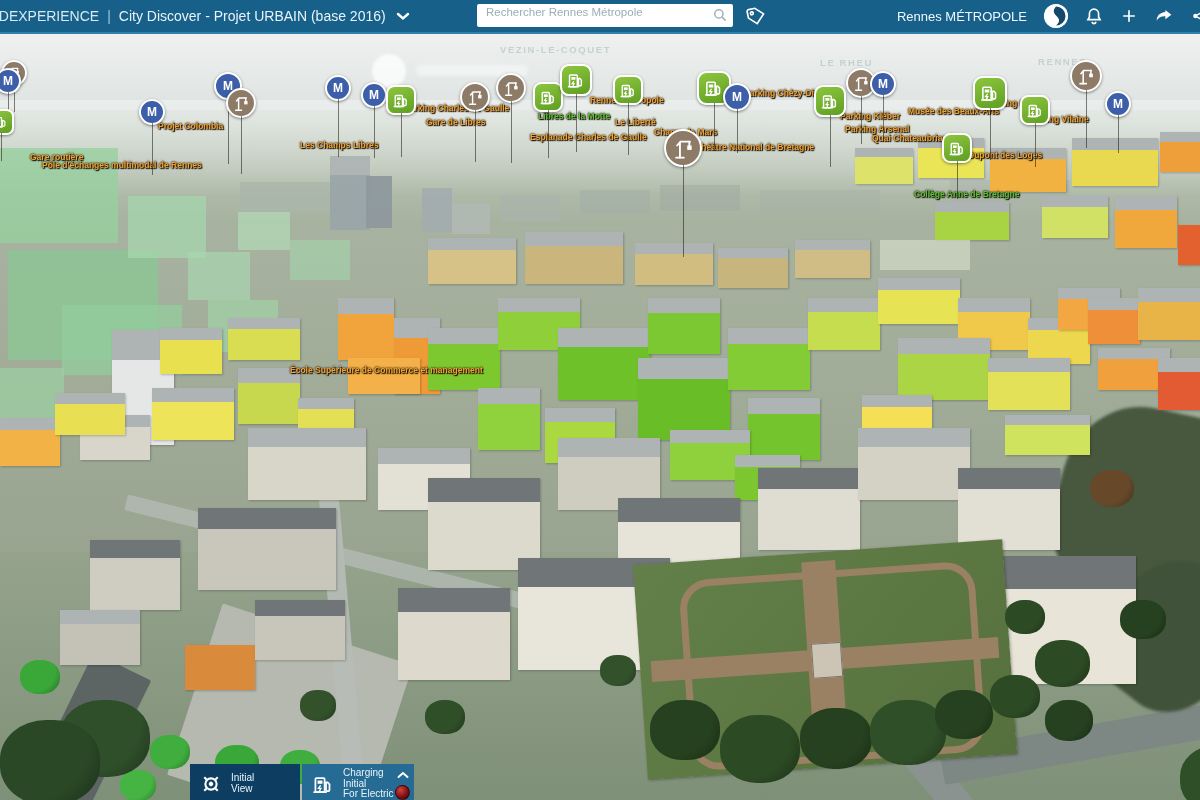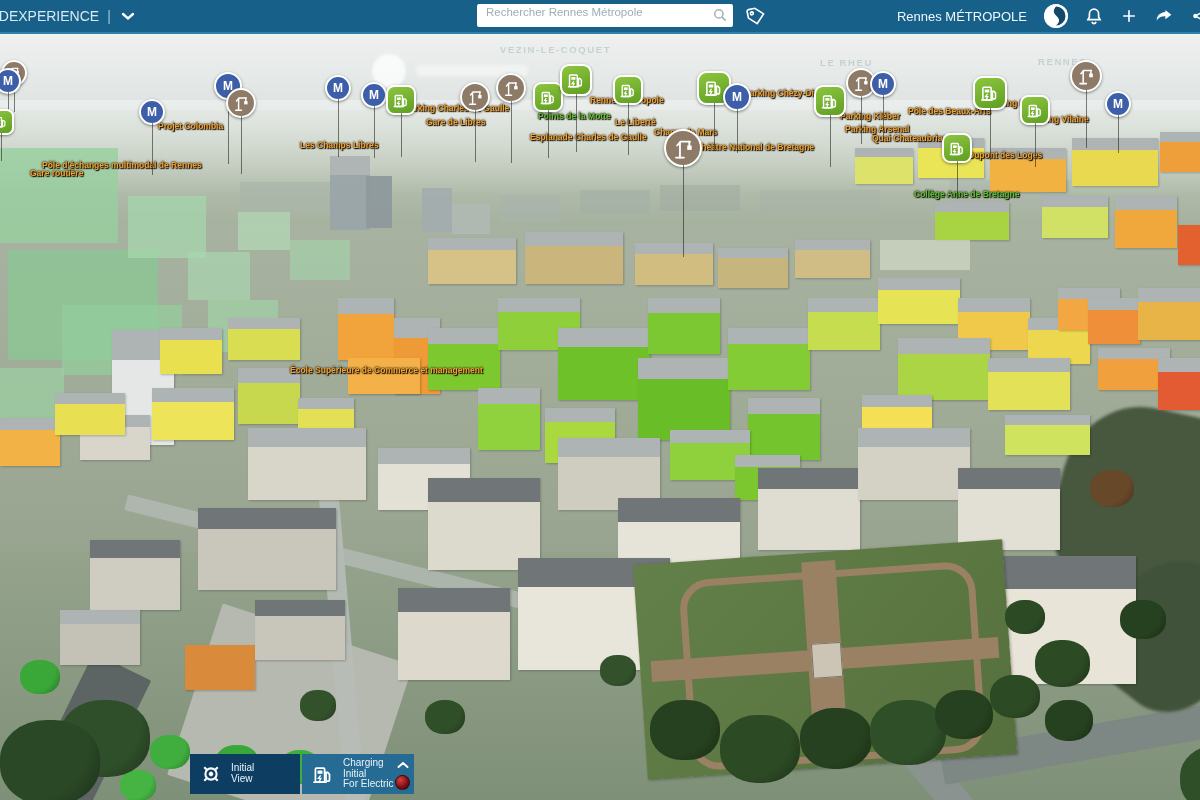--- a/index.html
+++ b/index.html
@@ -62,21 +62,21 @@
   .marker{position:absolute;z-index:13;transform:translate(-50%,-50%);display:flex;align-items:center;
       justify-content:center;border:2px solid #fff;box-shadow:0 1px 3px rgba(0,0,0,.45);cursor:pointer;}
   .marker .leader{position:absolute;top:100%;left:50%;width:1px;background:rgba(25,25,15,.55);}
   .marker.metro{border-radius:50%;background:#3d5fa9;}
   .marker.metro .mg{color:#fff;font-weight:700;font-size:12px;line-height:1;}
   .marker.project{border-radius:50%;background:#8d7b68;}
   .marker.charging{border-radius:28%;background:linear-gradient(160deg,#8dc63f,#5f9e22);}
   .marker svg{width:78%;height:78%;}
 
   
-  .toolbar{position:absolute;left:190px;bottom:0;height:46px;display:flex;gap:2px;z-index:60;}
+  .toolbar{position:absolute;left:190px;bottom:0;height:36px;display:flex;gap:2px;z-index:60;}
   .tile{position:relative;height:40px;display:flex;align-items:center;padding:2px 20px 2px 8px;
         box-sizing:border-box;color:#e9f2f8;cursor:pointer;}
   .tile.dark{background:#0d3e62;} .tile.light{background:#266b94;}
   .tile.lighter{background:#2e739b;}
   .tile .ticon{width:26px;height:26px;margin-right:7px;flex:none;display:flex;align-items:center;justify-content:center;}
   .tile .tlabel{font-size:10px;line-height:1.08;white-space:pre-line;}
   .tile .tchev{position:absolute;top:1px;right:5px;width:12px;height:8px;cursor:pointer;}
   .tile .ttoggle{position:absolute;bottom:4px;right:4px;width:13px;height:13px;border-radius:50%;cursor:pointer;}
   .ttoggle.red{background:radial-gradient(circle at 35% 30%,#d4423e,#7a0d12 60%,#43060a);border:1px solid rgba(0,0,0,.5);}
   .ttoggle.white{background:radial-gradient(circle at 35% 30%,#ffffff,#b9bdc0 70%,#82878b);border:1px solid rgba(0,0,0,.35);}
@@ -455,51 +455,52 @@
               <path d="M17.5 6v3.5"></path>
             </g>
             <rect x="15.6" y="9.5" width="4" height="4" fill="#fff"></rect>
           </svg>
         </div>
         <div class="marker metro" style="left: 1118px; top: 104px; width: 22px; height: 22px;">
           <i class="leader" style="height:38px"></i>
           <span class="mg">M</span>
         </div>
         <span class="map-label" style="left: 42px; top: 160px;">Pôle d'échanges multimodal de Rennes</span>
-        <span class="map-label" style="left: 30px; top: 168px;">Gare routière</span>
+        <span class="map-label" style="left: 30px; top: 152px;">Gare routière</span>
         <span class="map-label" style="left: 158px; top: 121px;">Projet Colombia</span>
         <span class="map-label" style="left: 300px; top: 140px;">Les Champs Libres</span>
         <span class="map-label" style="left: 426px; top: 117px;">Gare de Libres</span>
         <span class="map-label" style="left: 404px; top: 103px;">Parking Charles de Gaulle</span>
-        <span class="map-label green" style="left: 538px; top: 111px;">Points de la Motte</span>
+        <span class="map-label green" style="left: 538px; top: 111px;">Libres de la Motte</span>
         <span class="map-label" style="left: 530px; top: 132px;">Esplanade Charles de Gaulle</span>
         <span class="map-label" style="left: 590px; top: 95px;">Rennes Métropole</span>
         <span class="map-label" style="left: 615px; top: 117px;">Le Liberté</span>
         <span class="map-label" style="left: 654px; top: 127px;">Champ de Mars</span>
         <span class="map-label" style="left: 696px; top: 142px;">Théâtre National de Bretagne</span>
         <span class="map-label" style="left: 744px; top: 88px;">Parking Chézy-Dinan</span>
         <span class="map-label" style="left: 840px; top: 111px;">Parking Kléber</span>
         <span class="map-label" style="left: 845px; top: 124px;">Parking Arsenal</span>
         <span class="map-label" style="left: 872px; top: 133px;">Quai Chateaubriand</span>
-        <span class="map-label" style="left: 908px; top: 106px;">Pôle des Beaux-Arts</span>
+        <span class="map-label" style="left: 908px; top: 106px;">Musée des Beaux-Arts</span>
         <span class="map-label" style="left: 986px; top: 98px;">Parking Hoche</span>
         <span class="map-label" style="left: 1028px; top: 114px;">Parking Vilaine</span>
         <span class="map-label" style="left: 968px; top: 150px;">Dupont des Loges</span>
         <span class="map-label green" style="left: 914px; top: 189px;">Collège Anne de Bretagne</span>
         <span class="map-label" style="left: 290px; top: 365px;">École Supérieure de Commerce et management</span>
         <span class="area-label" style="left: 500px; top: 44px;">VEZIN-LE-COQUET</span>
         <span class="area-label" style="left: 820px; top: 57px;">LE RHEU</span>
         <span class="area-label" style="left: 1038px; top: 56px;">RENNES</span>
       </div>
   </div>
 
   <header>
     <div class="title-group">
       <span class="brand">3DEXPERIENCE</span>
       <span class="sep">|</span>
+      <span class="proj">City Discover - Projet URBAIN (base 2016)</span>
       <span class="chev">
         <svg width="14" height="9" viewBox="0 0 14 9">
             <path d="m2 2 5 4.5L12 2" stroke="#fff" stroke-width="2.4" fill="none" stroke-linecap="round"></path>
           </svg>
       </span>
     </div>
     <div class="search-group">
       <div class="searchbox">
         <input placeholder="Rechercher Rennes Métropole" style="">
         <span class="mag">

